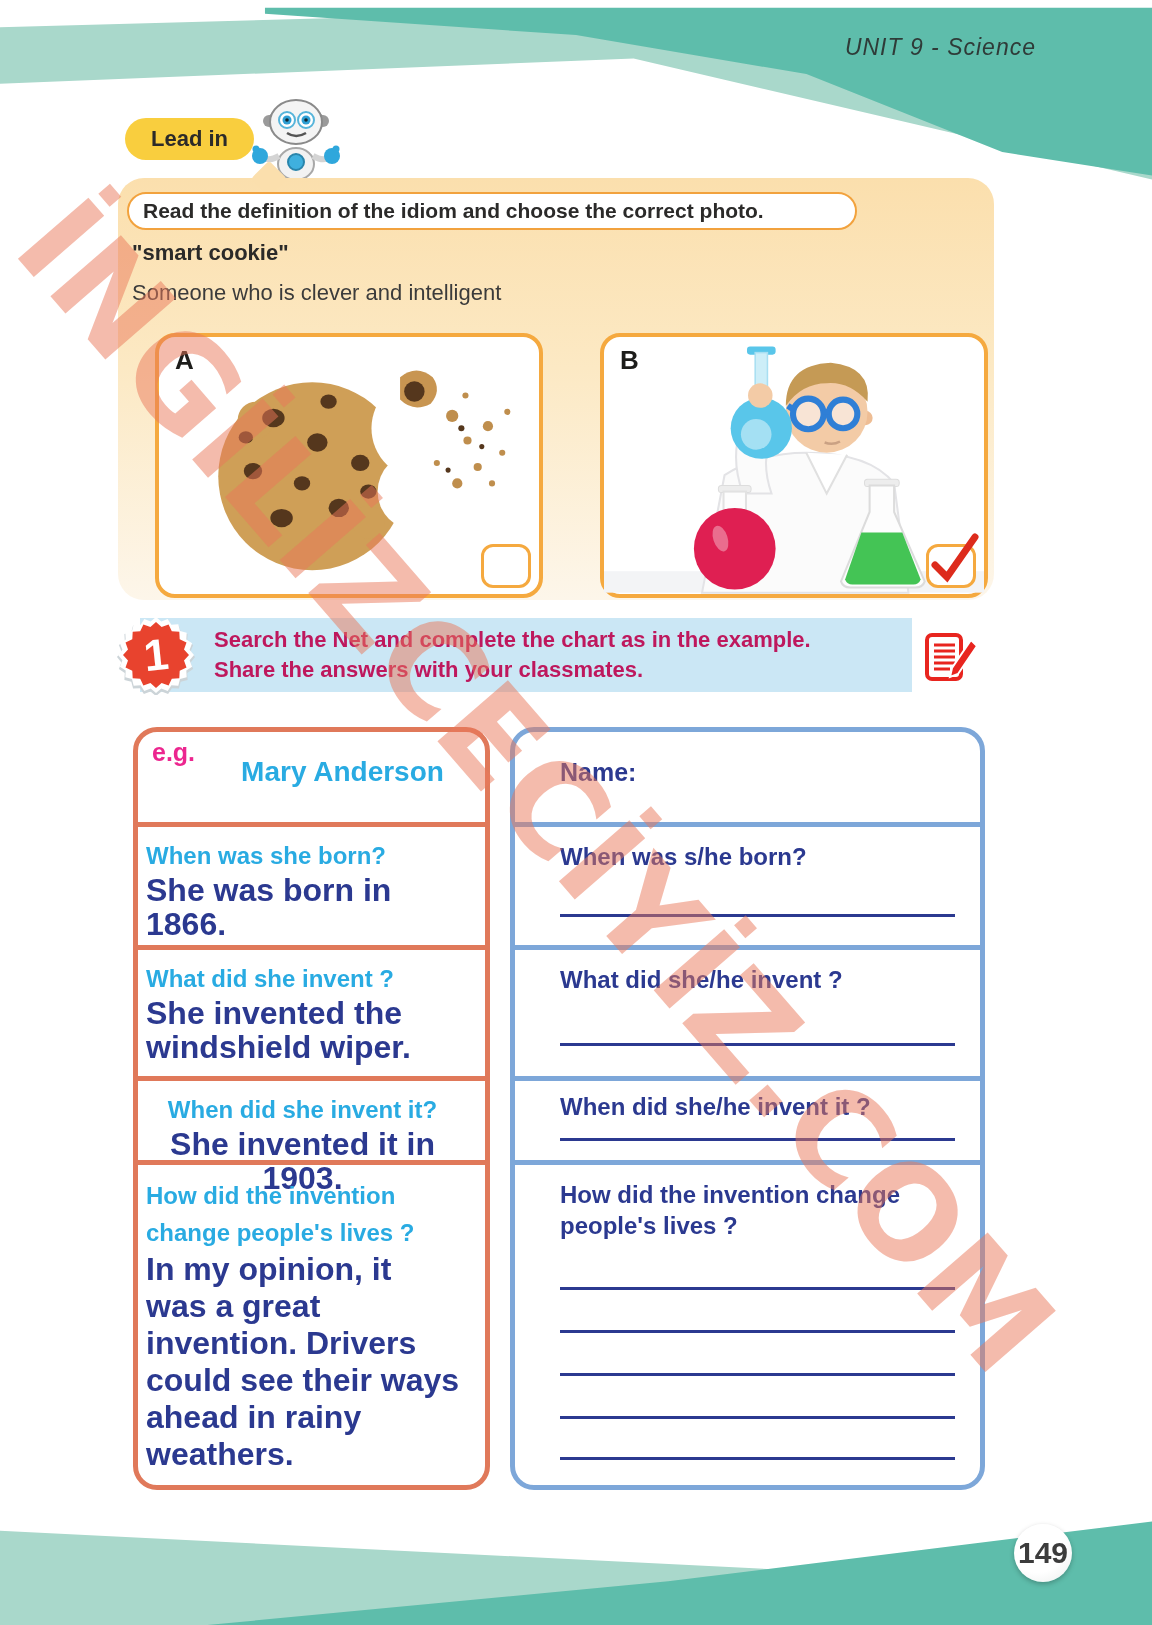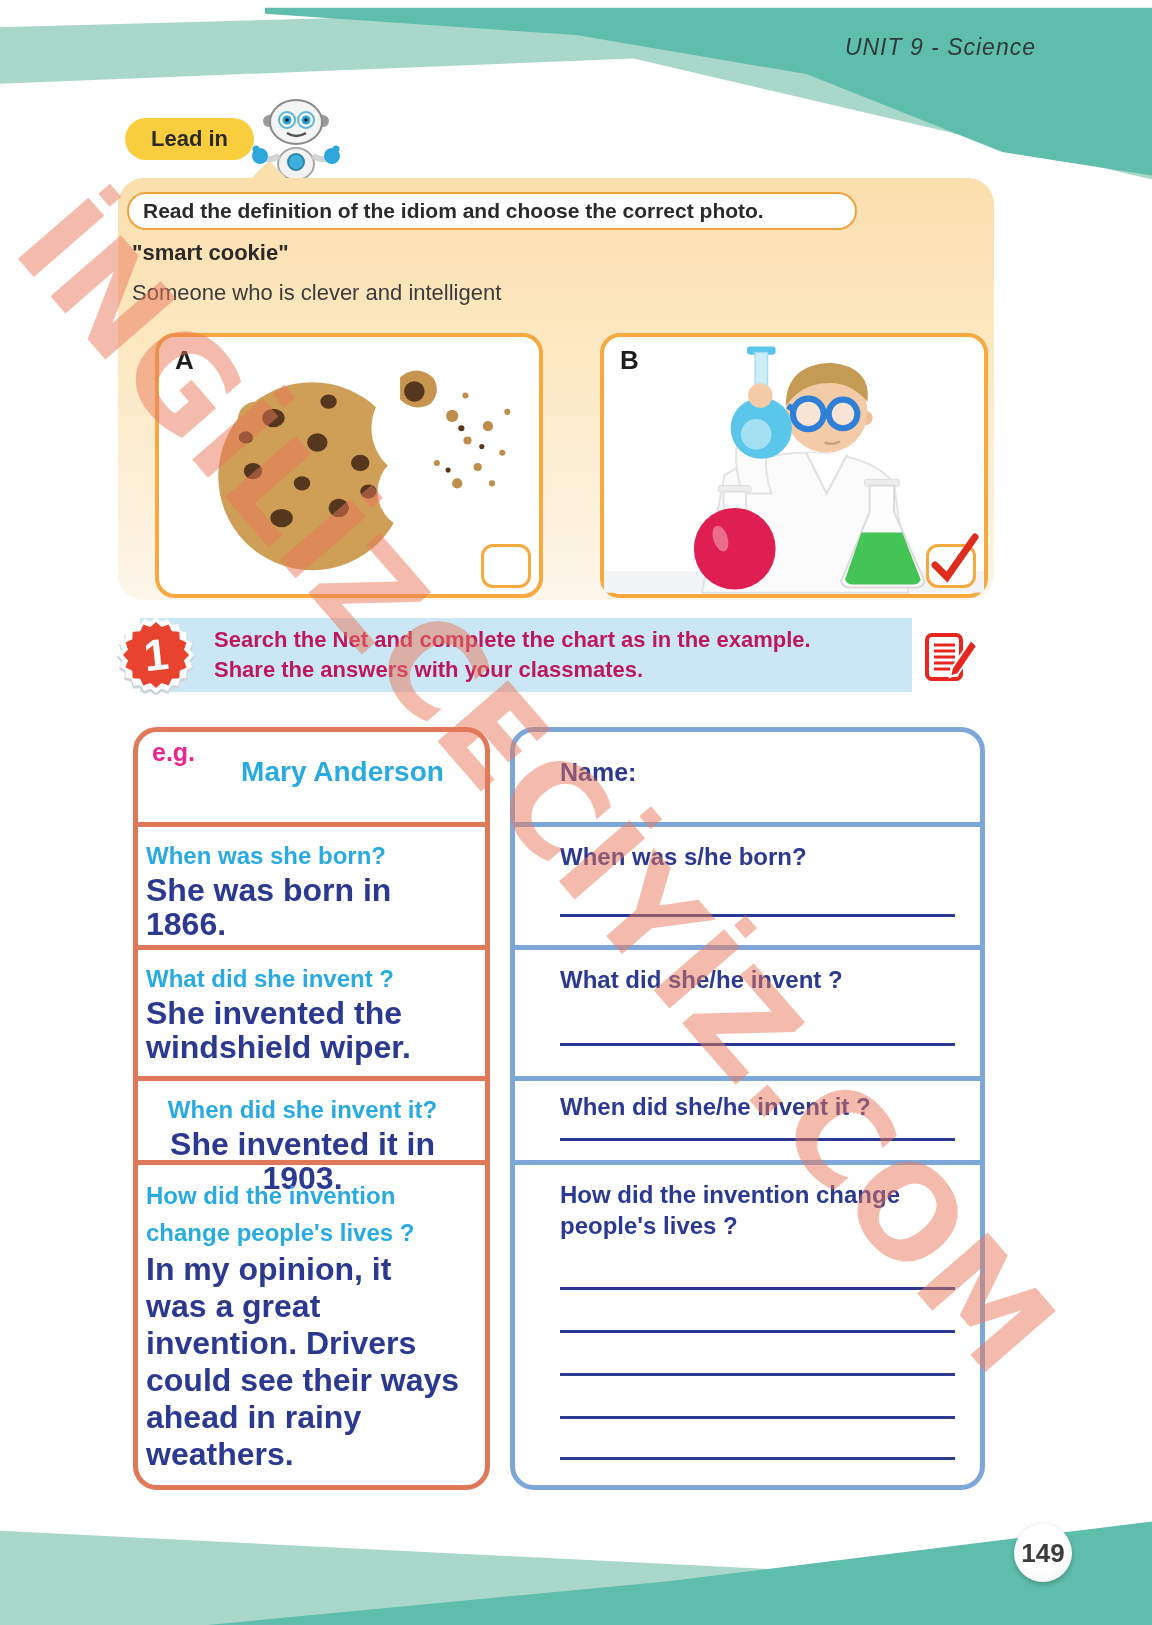--- a/index.html
+++ b/index.html
@@ -88,21 +88,21 @@
   .r-row4 .blank-line:last-of-type{height:38px;}
 
   
   .watermark{position:absolute;left:100px;top:172px;font-size:128px;font-weight:bold;
      font-family:"DejaVu Sans",sans-serif;color:rgba(234,120,90,0.5);transform:rotate(49deg);
      transform-origin:0 0;white-space:nowrap;z-index:40;pointer-events:none;letter-spacing:2px;}
 
   
   .page-circle{position:absolute;left:1014px;top:1524px;width:58px;height:58px;border-radius:50%;
      background:radial-gradient(circle at 40% 35%,#ffffff 55%,#e9eceb);box-shadow:0 2px 5px rgba(0,0,0,.25);
-     display:flex;align-items:center;justify-content:center;font-size:26px;font-weight:bold;color:#3c3c3c;}
+     display:flex;align-items:center;justify-content:center;font-size:30px;font-weight:bold;color:#3c3c3c;}
 </style>
 </head>
 <body>
 
 <div class="page">
 
   <div class="deco deco-top-light"></div>
   <div class="deco deco-top-dark"></div>
   <div class="unit-label">UNIT 9 - Science</div>
 

